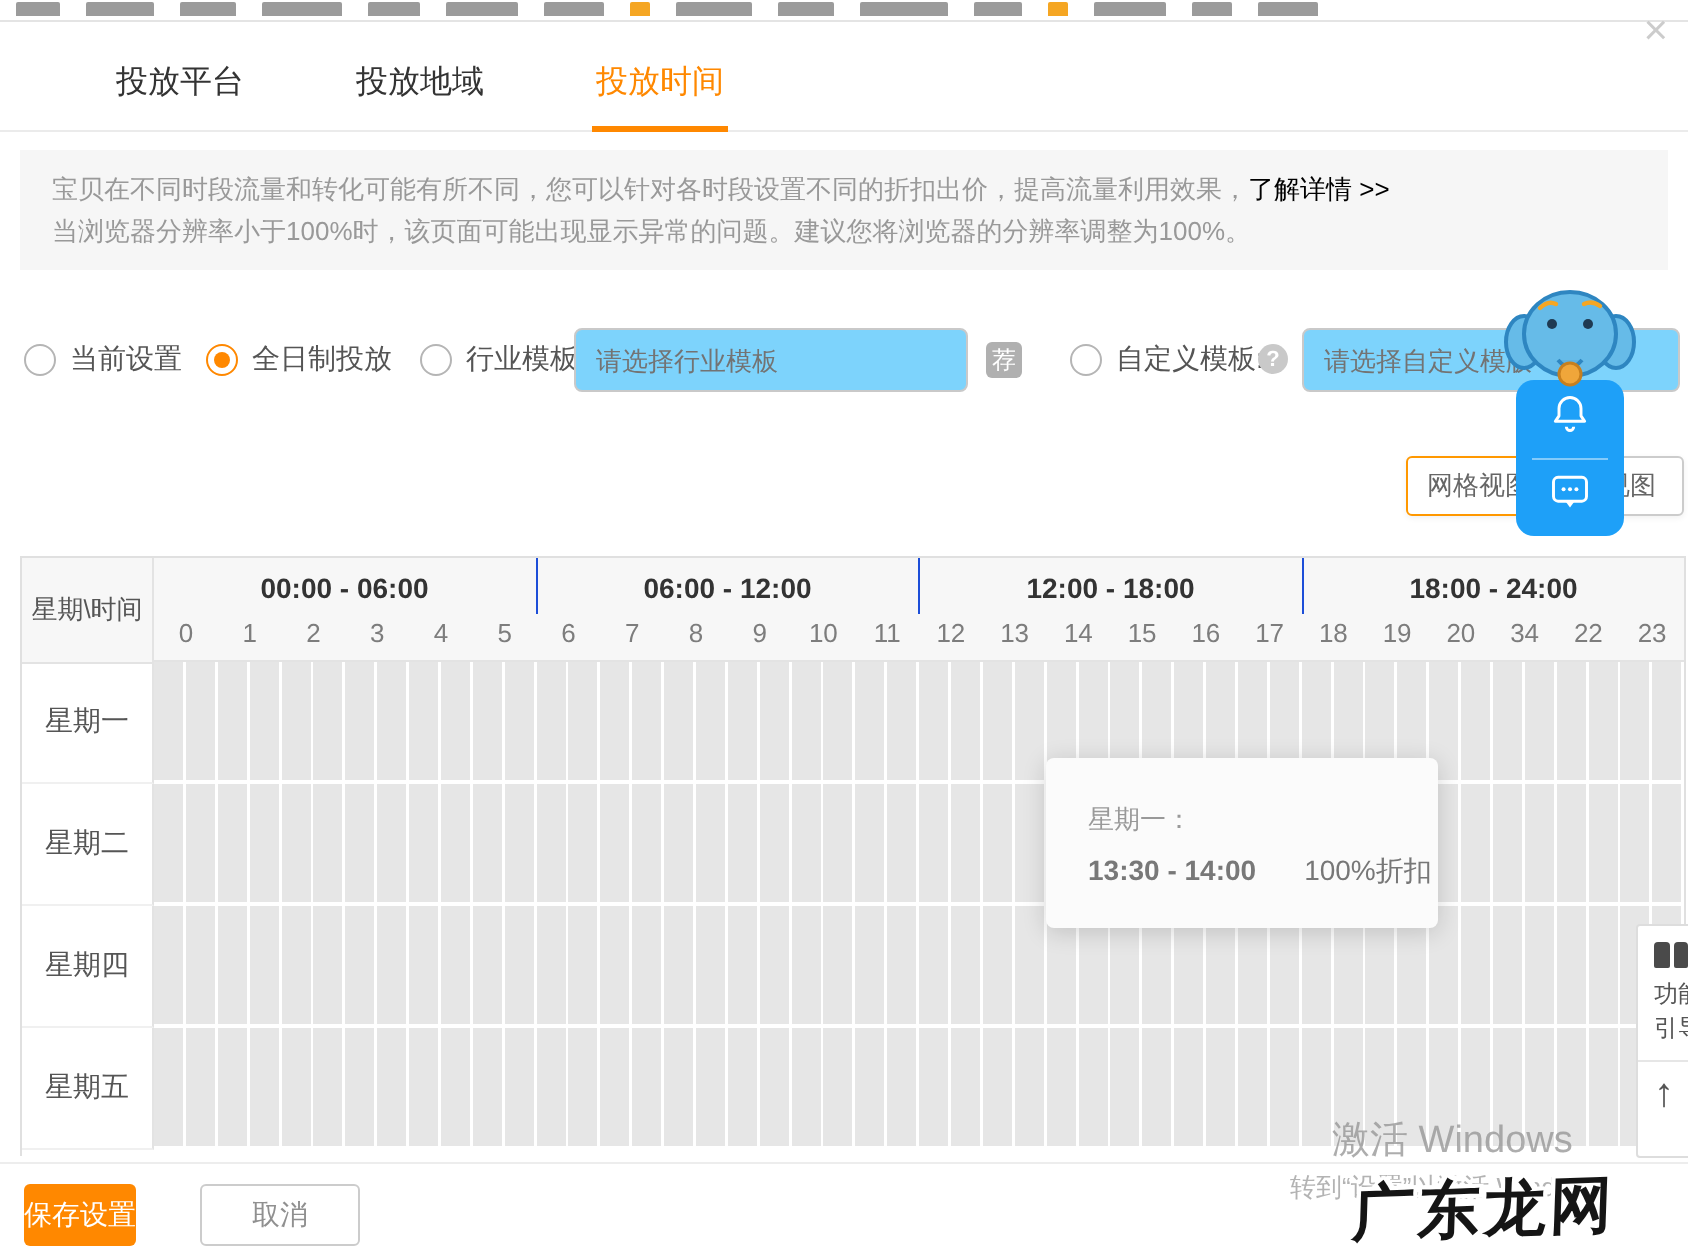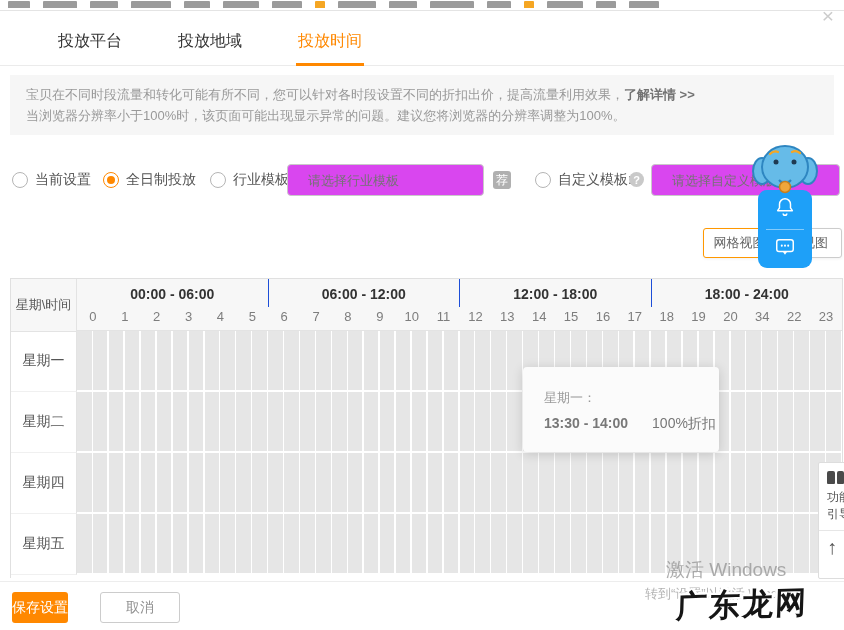--- a/index.html
+++ b/index.html
@@ -19,29 +19,29 @@
   
   .tabbar { position:absolute; top:11px; left:0; right:0; height:55px; border-bottom:1px solid #ebebeb;
     display:flex; padding-left:56px; gap:52px; align-items:stretch; }
   .tab { font-size:16px; color:#333; display:flex; align-items:center; padding:6px 2px 0 2px; position:relative; cursor:pointer; }
   .tab.active { color:#ff8800; }
   .tab.active::after { content:''; position:absolute; left:0; right:0; bottom:-1px; height:3px; background:#ff8800; }
 
   
   .notice { position:absolute; left:10px; right:10px; top:75px; height:60px; background:#f6f6f6;
     padding:9px 16px; font-size:13px; color:#999; line-height:21px; }
-  .notice .link { color:#737373; font-weight:bold; cursor:pointer; }
+  .notice .link { color:#000000; font-weight:normal; cursor:pointer; }
 
   
   .opt { position:absolute; top:164px; height:32px; display:flex; align-items:center; gap:7px; font-size:14px; color:#555; cursor:pointer; }
   .radio { width:16px; height:16px; border:1px solid #b5b5b5; border-radius:50%; background:#fff; position:relative; flex:none; }
   .radio.checked { border-color:#ff8800; }
   .radio.checked::after { content:''; position:absolute; left:3px; top:3px; right:3px; bottom:3px; background:#ff8800; border-radius:50%; }
   .tpl-input { position:absolute; top:164px; height:32px; border:1px solid #c9c9c9; border-radius:4px;
-    padding:0 20px; font-size:13px; color:#333; background:#d946ef; font-family:inherit; }
+    padding:0 10px; font-size:13px; color:#333; background:#7dd3fc; font-family:inherit; }
   .tpl-input::placeholder { color:#737373; opacity:1; }
   .badge-rec { position:absolute; left:493px; top:171px; width:18px; height:18px; background:#b0b0b0; color:#fff;
     font-size:12px; border-radius:3px; display:flex; align-items:center; justify-content:center; }
   .help-q { position:absolute; left:629px; top:172px; width:15px; height:15px; border-radius:50%; background:#c9c9c9;
     color:#fff; font-size:11px; font-weight:bold; display:flex; align-items:center; justify-content:center; cursor:pointer; }
 
   
   .view-btn { position:absolute; top:228px; height:30px; background:#fff; border-radius:3px; font-size:13px; color:#666;
     display:flex; align-items:center; justify-content:center; cursor:pointer; box-shadow:0 1px 3px rgba(0,0,0,0.06); }
   .view-btn.grid { left:703px; width:73px; border:1px solid #ff9800; }
@@ -66,21 +66,21 @@
   .group-cell + .group-cell { border-left:1px solid #1d4ed8; }
   .hdr-hours { display:flex; height:24px; background:#f7f7f7; border-bottom:1px solid #e3e3e3; }
   .hour-cell { flex:1; text-align:center; font-size:13px; color:#7d7d7d; line-height:20px; }
   .day-row { display:flex; height:61px; }
   .day-label { width:66px; background:#fff; border-right:1px solid #e3e3e3; border-bottom:1px solid #f0f0f0;
     display:flex; align-items:center; justify-content:center; font-size:14px; color:#555; }
   .day-cells { flex:1; border-bottom:2px solid #fff;
     background:repeating-linear-gradient(90deg,#e6e6e6 0px,#e6e6e6 14.5px,#ffffff 14.5px,#ffffff 15.94px); }
 
   
-  .tooltip { position:absolute; left:523px; top:367px; width:196px; height:85px; background:#fbfbfb;
+  .tooltip { position:absolute; left:523px; top:379px; width:196px; height:85px; background:#fbfbfb;
     border-radius:4px; box-shadow:0 2px 12px rgba(0,0,0,0.16); padding:22px 0 0 21px; z-index:5; }
   .tt-day { font-size:13px; color:#999; margin-bottom:8px; }
   .tt-detail { font-size:14px; color:#787878; font-weight:bold; }
   .tt-detail .disc { margin-left:24px; font-weight:normal; color:#777; }
 
   
   .footer-line { position:absolute; left:0; right:0; top:581px; border-top:1px solid #ededed; }
   .btn { position:absolute; top:592px; height:31px; border-radius:3px; font-size:14px;
     display:flex; align-items:center; justify-content:center; cursor:pointer; }
   .btn.save { left:12px; width:56px; background:#ff8800; color:#fff; }

